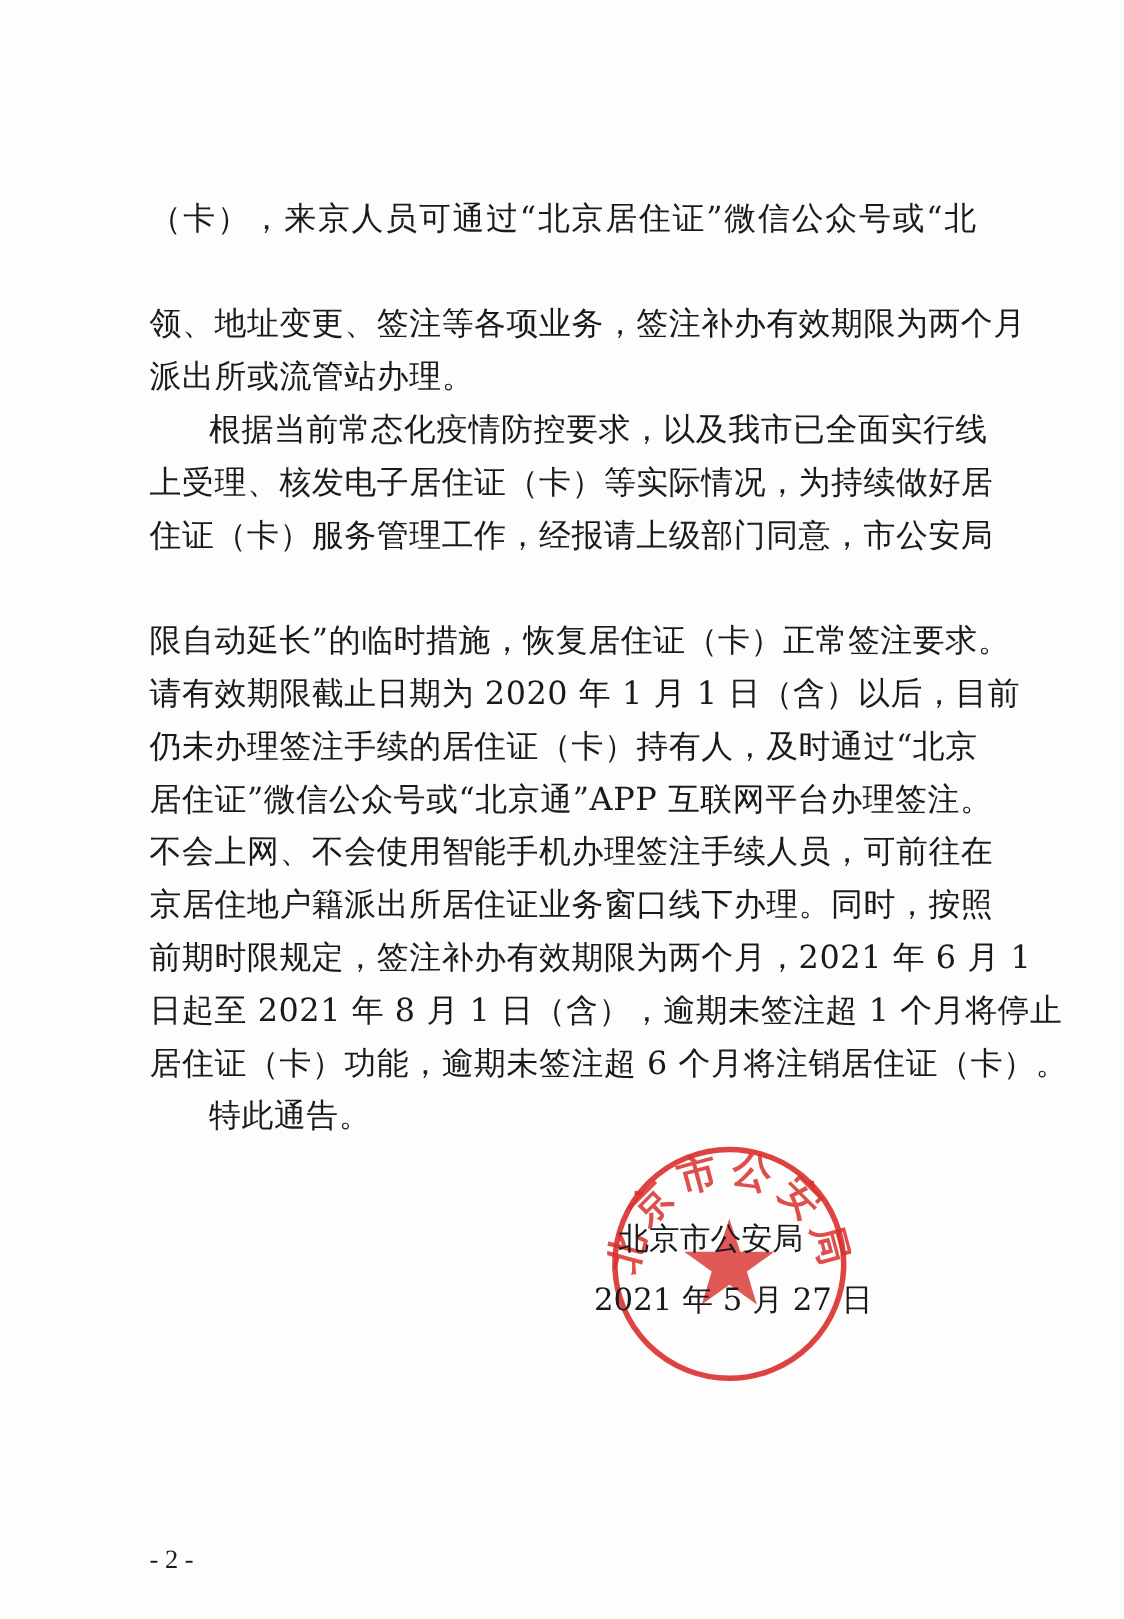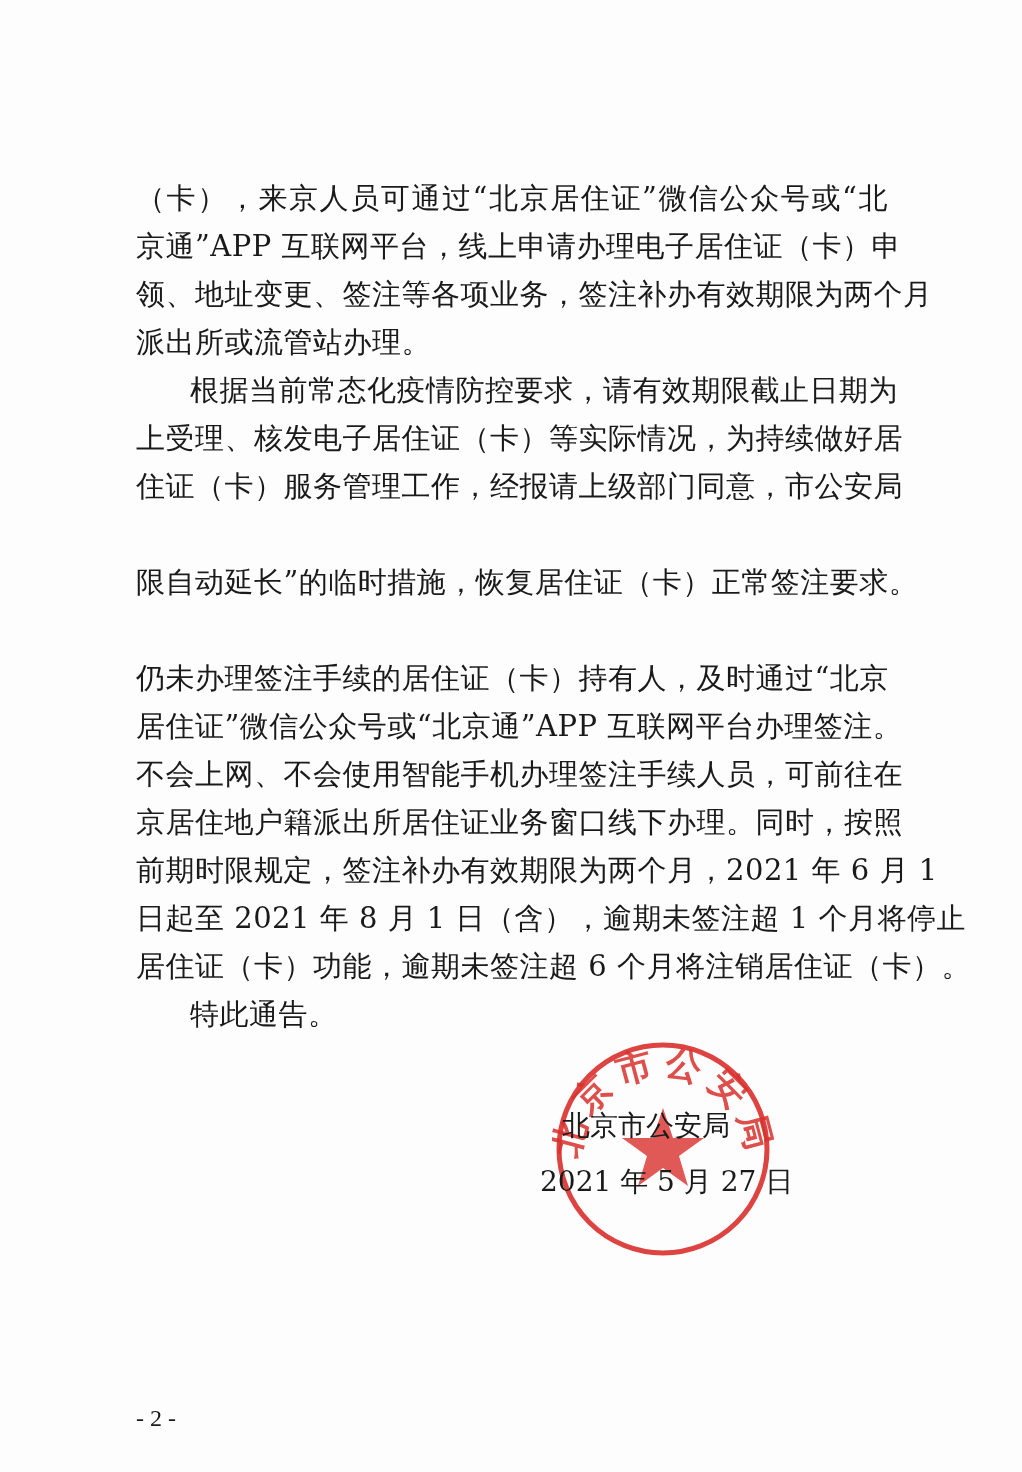--- a/index.html
+++ b/index.html
@@ -15,28 +15,28 @@
   .seal { position:absolute; left:552px; top:1038px; width:222px; height:222px; z-index:2; }
   .pagenum { position:absolute; left:136px; top:1405px; font-size:24px;
              font-family:"Liberation Serif", serif; }
 </style>
 </head>
 <body>
 
 <div class="page">
 
   <div class="line" style="top:134px">（卡），来京人员可通过“北京居住证”微信公众号或“北</div>
-  <div class="line" style="top:182px">京通”APP 互联网平台，线上申请办理电子居住证（卡）申</div>
   <div class="line" style="top:230px">领、地址变更、签注等各项业务，签注补办有效期限为两个月</div>
   <div class="line last" style="top:278px">派出所或流管站办理。</div>
 
-  <div class="line indent" style="top:326px">根据当前常态化疫情防控要求，请有效期限截止日期为</div>
+  <div class="line indent" style="top:326px">根据当前常态化疫情防控要求，以及我市已全面实行线</div>
   <div class="line" style="top:374px">上受理、核发电子居住证（卡）等实际情况，为持续做好居</div>
   <div class="line" style="top:422px">住证（卡）服务管理工作，经报请上级部门同意，市公安局</div>
   <div class="line" style="top:518px">限自动延长”的临时措施，恢复居住证（卡）正常签注要求。</div>
+  <div class="line" style="top:566px">请有效期限截止日期为 2020 年 1 月 1 日（含）以后，目前</div>
   <div class="line" style="top:614px">仍未办理签注手续的居住证（卡）持有人，及时通过“北京</div>
   <div class="line" style="top:662px">居住证”微信公众号或“北京通”APP 互联网平台办理签注。</div>
   <div class="line" style="top:758px">京居住地户籍派出所居住证业务窗口线下办理。同时，按照</div>
   <div class="line" style="top:710px">不会上网、不会使用智能手机办理签注手续人员，可前往在</div>
   <div class="line" style="top:806px">前期时限规定，签注补办有效期限为两个月，2021 年 6 月 1</div>
   <div class="line" style="top:854px">日起至 2021 年 8 月 1 日（含），逾期未签注超 1 个月将停止</div>
   <div class="line" style="top:902px">居住证（卡）功能，逾期未签注超 6 个月将注销居住证（卡）。</div>
 
   <div class="line indent last" style="top:950px">特此通告。</div>
 

